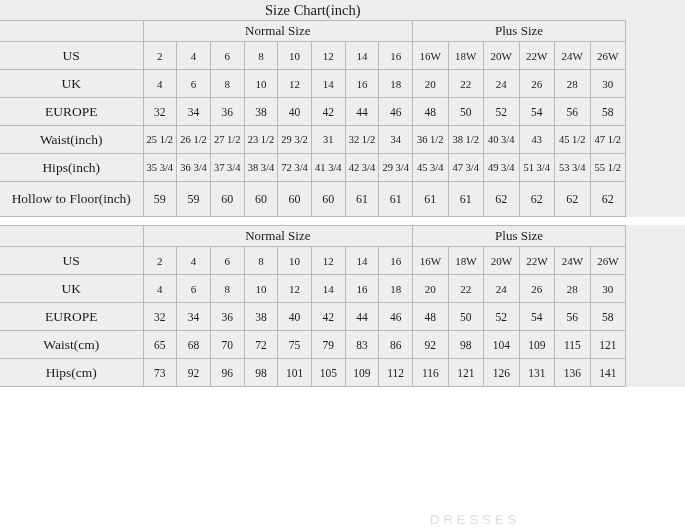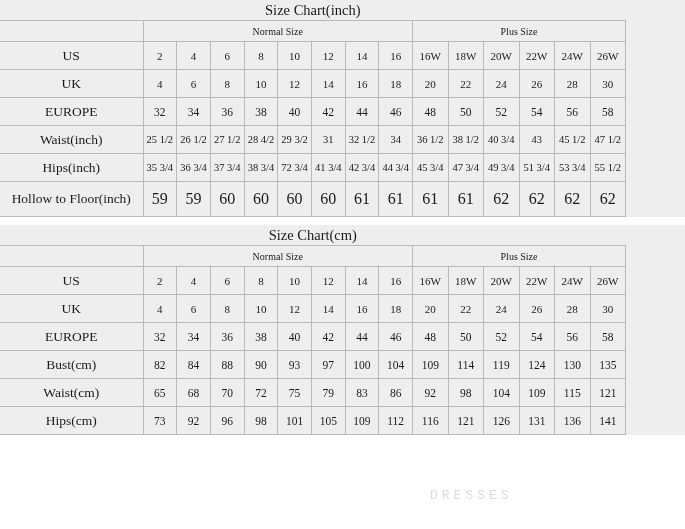--- a/index.html
+++ b/index.html
@@ -45,21 +45,21 @@
   }
   .title-cell {
     height: 20px;
     font-size: 14.5px;
     border-left: none !important;
     border-right: none !important;
     border-top: none !important;
   }
   .group-cell {
     height: 20px;
-    font-size: 10px;
+    font-size: 13px;
   }
   .blank-cell {
     border-left: none !important;
   }
   .row-label {
     font-size: 13.5px;
     height: 27px;
     border-left: none !important;
   }
   .val {
@@ -69,33 +69,33 @@
   .val.small {
     font-size: 10.5px;
   }
   tr.row-us .val, tr.row-uk .val {
     font-size: 11px;
   }
   tr.row-last .row-label, tr.row-last .val {
     height: 34px;
   }
   tr.row-last .val {
-    font-size: 16px;
+    font-size: 12px;
   }
   .c-label { width: 143px; }
   .c-n { width: 33.7px; }
   .c-p { width: 35.5px; }
   .watermark {
     position: absolute;
     left: 430px;
-    top: 488px;
+    top: 512px;
     font-size: 13px;
     letter-spacing: 4px;
     color: #dcdcdc;
-    font-family: Liberation Mono, monospace;
+    font-family: Liberation Sans, sans-serif;
     white-space: nowrap;
   }
 </style>
 </head>
 <body>
 
 <div class="page">
 
   <div class="chart-block first">
     <table class="size-table">
@@ -179,21 +179,21 @@
           <td class="val">56</td>
           <td class="val">58</td>
         </tr>
 
 
         <tr>
           <td class="row-label">Waist(inch)</td>
           <td class="val small">25 1/2</td>
           <td class="val small">26 1/2</td>
           <td class="val small">27 1/2</td>
-          <td class="val small">28 4/2</td>
+          <td class="val small">23 1/2</td>
           <td class="val small">29 3/2</td>
           <td class="val small">31</td>
           <td class="val small">32 1/2</td>
           <td class="val small">34</td>
           <td class="val small">36 1/2</td>
           <td class="val small">38 1/2</td>
           <td class="val small">40 3/4</td>
           <td class="val small">43</td>
           <td class="val small">45 1/2</td>
           <td class="val small">47 1/2</td>
@@ -201,21 +201,21 @@
 
         <tr>
           <td class="row-label">Hips(inch)</td>
           <td class="val small">35 3/4</td>
           <td class="val small">36 3/4</td>
           <td class="val small">37 3/4</td>
           <td class="val small">38 3/4</td>
           <td class="val small">72 3/4</td>
           <td class="val small">41 3/4</td>
           <td class="val small">42 3/4</td>
-          <td class="val small">44 3/4</td>
+          <td class="val small">29 3/4</td>
           <td class="val small">45 3/4</td>
           <td class="val small">47 3/4</td>
           <td class="val small">49 3/4</td>
           <td class="val small">51 3/4</td>
           <td class="val small">53 3/4</td>
           <td class="val small">55 1/2</td>
         </tr>
 
         <tr class="row-last">
           <td class="row-label">Hollow to Floor(inch)</td>
@@ -252,23 +252,20 @@
           <col class="c-n">
         <col class="c-p">
           <col class="c-p">
           <col class="c-p">
         <col class="c-p">
           <col class="c-p">
           <col class="c-p">
       </colgroup>
       <tbody>
         <tr>
-          <td class="title-cell" colspan="15">Size Chart(cm)</td>
-        </tr>
-        <tr>
           <td class="group-cell blank-cell"></td>
           <td class="group-cell" colspan="8">Normal Size</td>
           <td class="group-cell" colspan="6">Plus Size</td>
         </tr>
 
         <tr class="row-us">
           <td class="row-label">US</td>
           <td class="val">2</td>
           <td class="val">4</td>
           <td class="val">6</td>
@@ -314,37 +311,20 @@
           <td class="val">44</td>
           <td class="val">46</td>
           <td class="val">48</td>
           <td class="val">50</td>
           <td class="val">52</td>
           <td class="val">54</td>
           <td class="val">56</td>
           <td class="val">58</td>
         </tr>
 
-        <tr>
-          <td class="row-label">Bust(cm)</td>
-          <td class="val">82</td>
-          <td class="val">84</td>
-          <td class="val">88</td>
-          <td class="val">90</td>
-          <td class="val">93</td>
-          <td class="val">97</td>
-          <td class="val">100</td>
-          <td class="val">104</td>
-          <td class="val">109</td>
-          <td class="val">114</td>
-          <td class="val">119</td>
-          <td class="val">124</td>
-          <td class="val">130</td>
-          <td class="val">135</td>
-        </tr>
 
         <tr>
           <td class="row-label">Waist(cm)</td>
           <td class="val">65</td>
           <td class="val">68</td>
           <td class="val">70</td>
           <td class="val">72</td>
           <td class="val">75</td>
           <td class="val">79</td>
           <td class="val">83</td>

